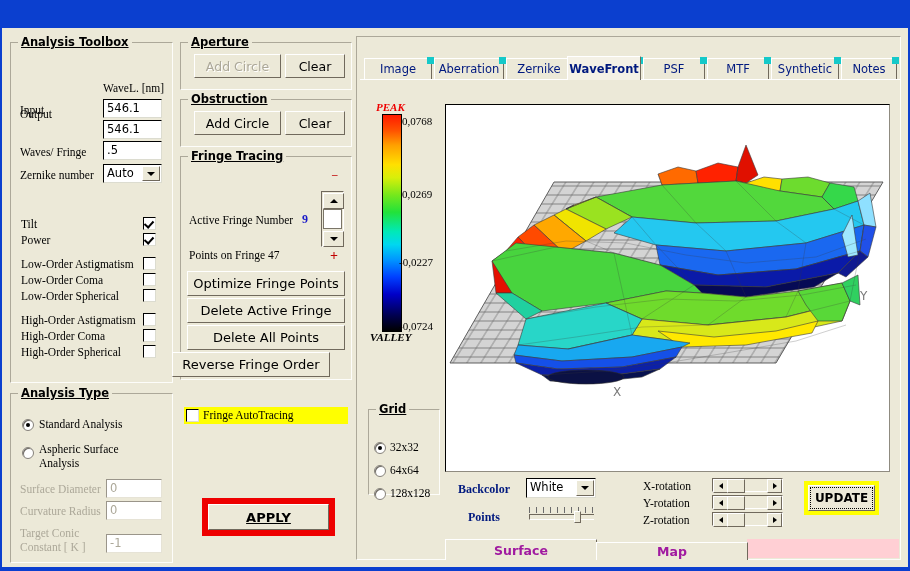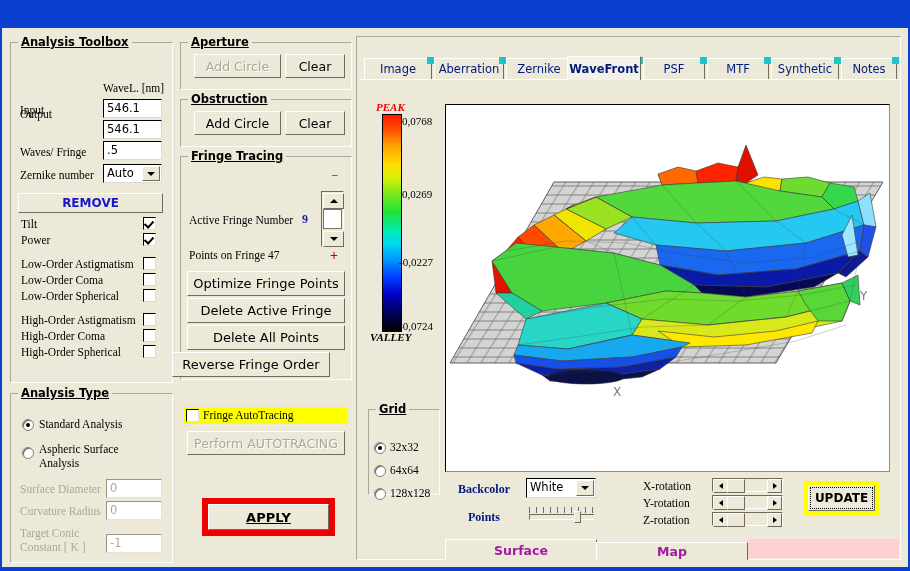--- a/index.html
+++ b/index.html
@@ -112,21 +112,20 @@
     <div class="txt" style="left:101px;top:113px;width:59px;height:19px;">.5</div>
 
     <span class="lbl" style="left:18px;top:141px;">Zernike number</span>
     <div class="combo" style="left:101px;top:136px;width:59px;height:19px;">
       <span>Auto</span>
       <span class="arw">
           <i class="caret"></i>
         </span>
     </div>
 
-    <div class="btn" style="left:16px;top:165px;width:145px;height:20px;color:#1818c8;font-weight:bold;font-size:12px;">REMOVE</div>
 
     <span class="lbl" style="left:19px;top:190px;">Tilt</span>
     <div class="cb on" style="left:141px;top:189px;"></div>
 
     <span class="lbl" style="left:19px;top:206px;">Power</span>
     <div class="cb on" style="left:141px;top:205px;"></div>
 
     <span class="lbl" style="left:19px;top:230px;">Low-Order  Astigmatism</span>
     <div class="cb" style="left:141px;top:229px;"></div>
 
@@ -204,21 +203,20 @@
 
     <div class="btn" style="left:185px;top:243px;width:158px;height:25px;font-size:13px;">Optimize Fringe Points</div>
     <div class="btn" style="left:185px;top:270px;width:158px;height:25px;font-size:13px;">Delete Active Fringe</div>
     <div class="btn" style="left:185px;top:297px;width:158px;height:25px;font-size:13px;">Delete  All  Points</div>
     <div class="btn" style="left:170px;top:324px;width:158px;height:25px;font-size:13px;">Reverse  Fringe Order</div>
 
     <div class="grp" style="left:178px;top:372px;width:172px;height:62px;border:none;"></div>
     <div style="position:absolute;left:182px;top:379px;width:164px;height:17px;background:#ffff00;"></div>
     <div class="cb" style="left:184px;top:381px;width:13px;height:13px;"></div>
     <span class="lbl" style="left:201px;top:381px;">Fringe AutoTracing</span>
-    <div class="btn dis" style="left:185px;top:403px;width:158px;height:24px;font-size:12.5px;">Perform  AUTOTRACING</div>
 
     <div class="applyframe" style="left:200px;top:470px;width:133px;height:38px;"></div>
     <div class="btn" style="left:206px;top:476px;width:121px;height:26px;font-size:13px;font-weight:bold;text-decoration:underline;">APPLY</div>
 
     <div style="position:absolute;left:354px;top:8px;width:545px;height:524px;box-sizing:border-box;
                 background:#ece9d8;border:1px solid #aca899;border-right-color:#fdfdfa;border-bottom-color:#fdfdfa;"></div>
 
     <div style="position:absolute;left:358px;top:28px;width:541px;height:24px;">
       <div class="tab" style="left:4px;width:68px;">Image</div>
       <div class="tabnotch" style="left:67px;"></div>

